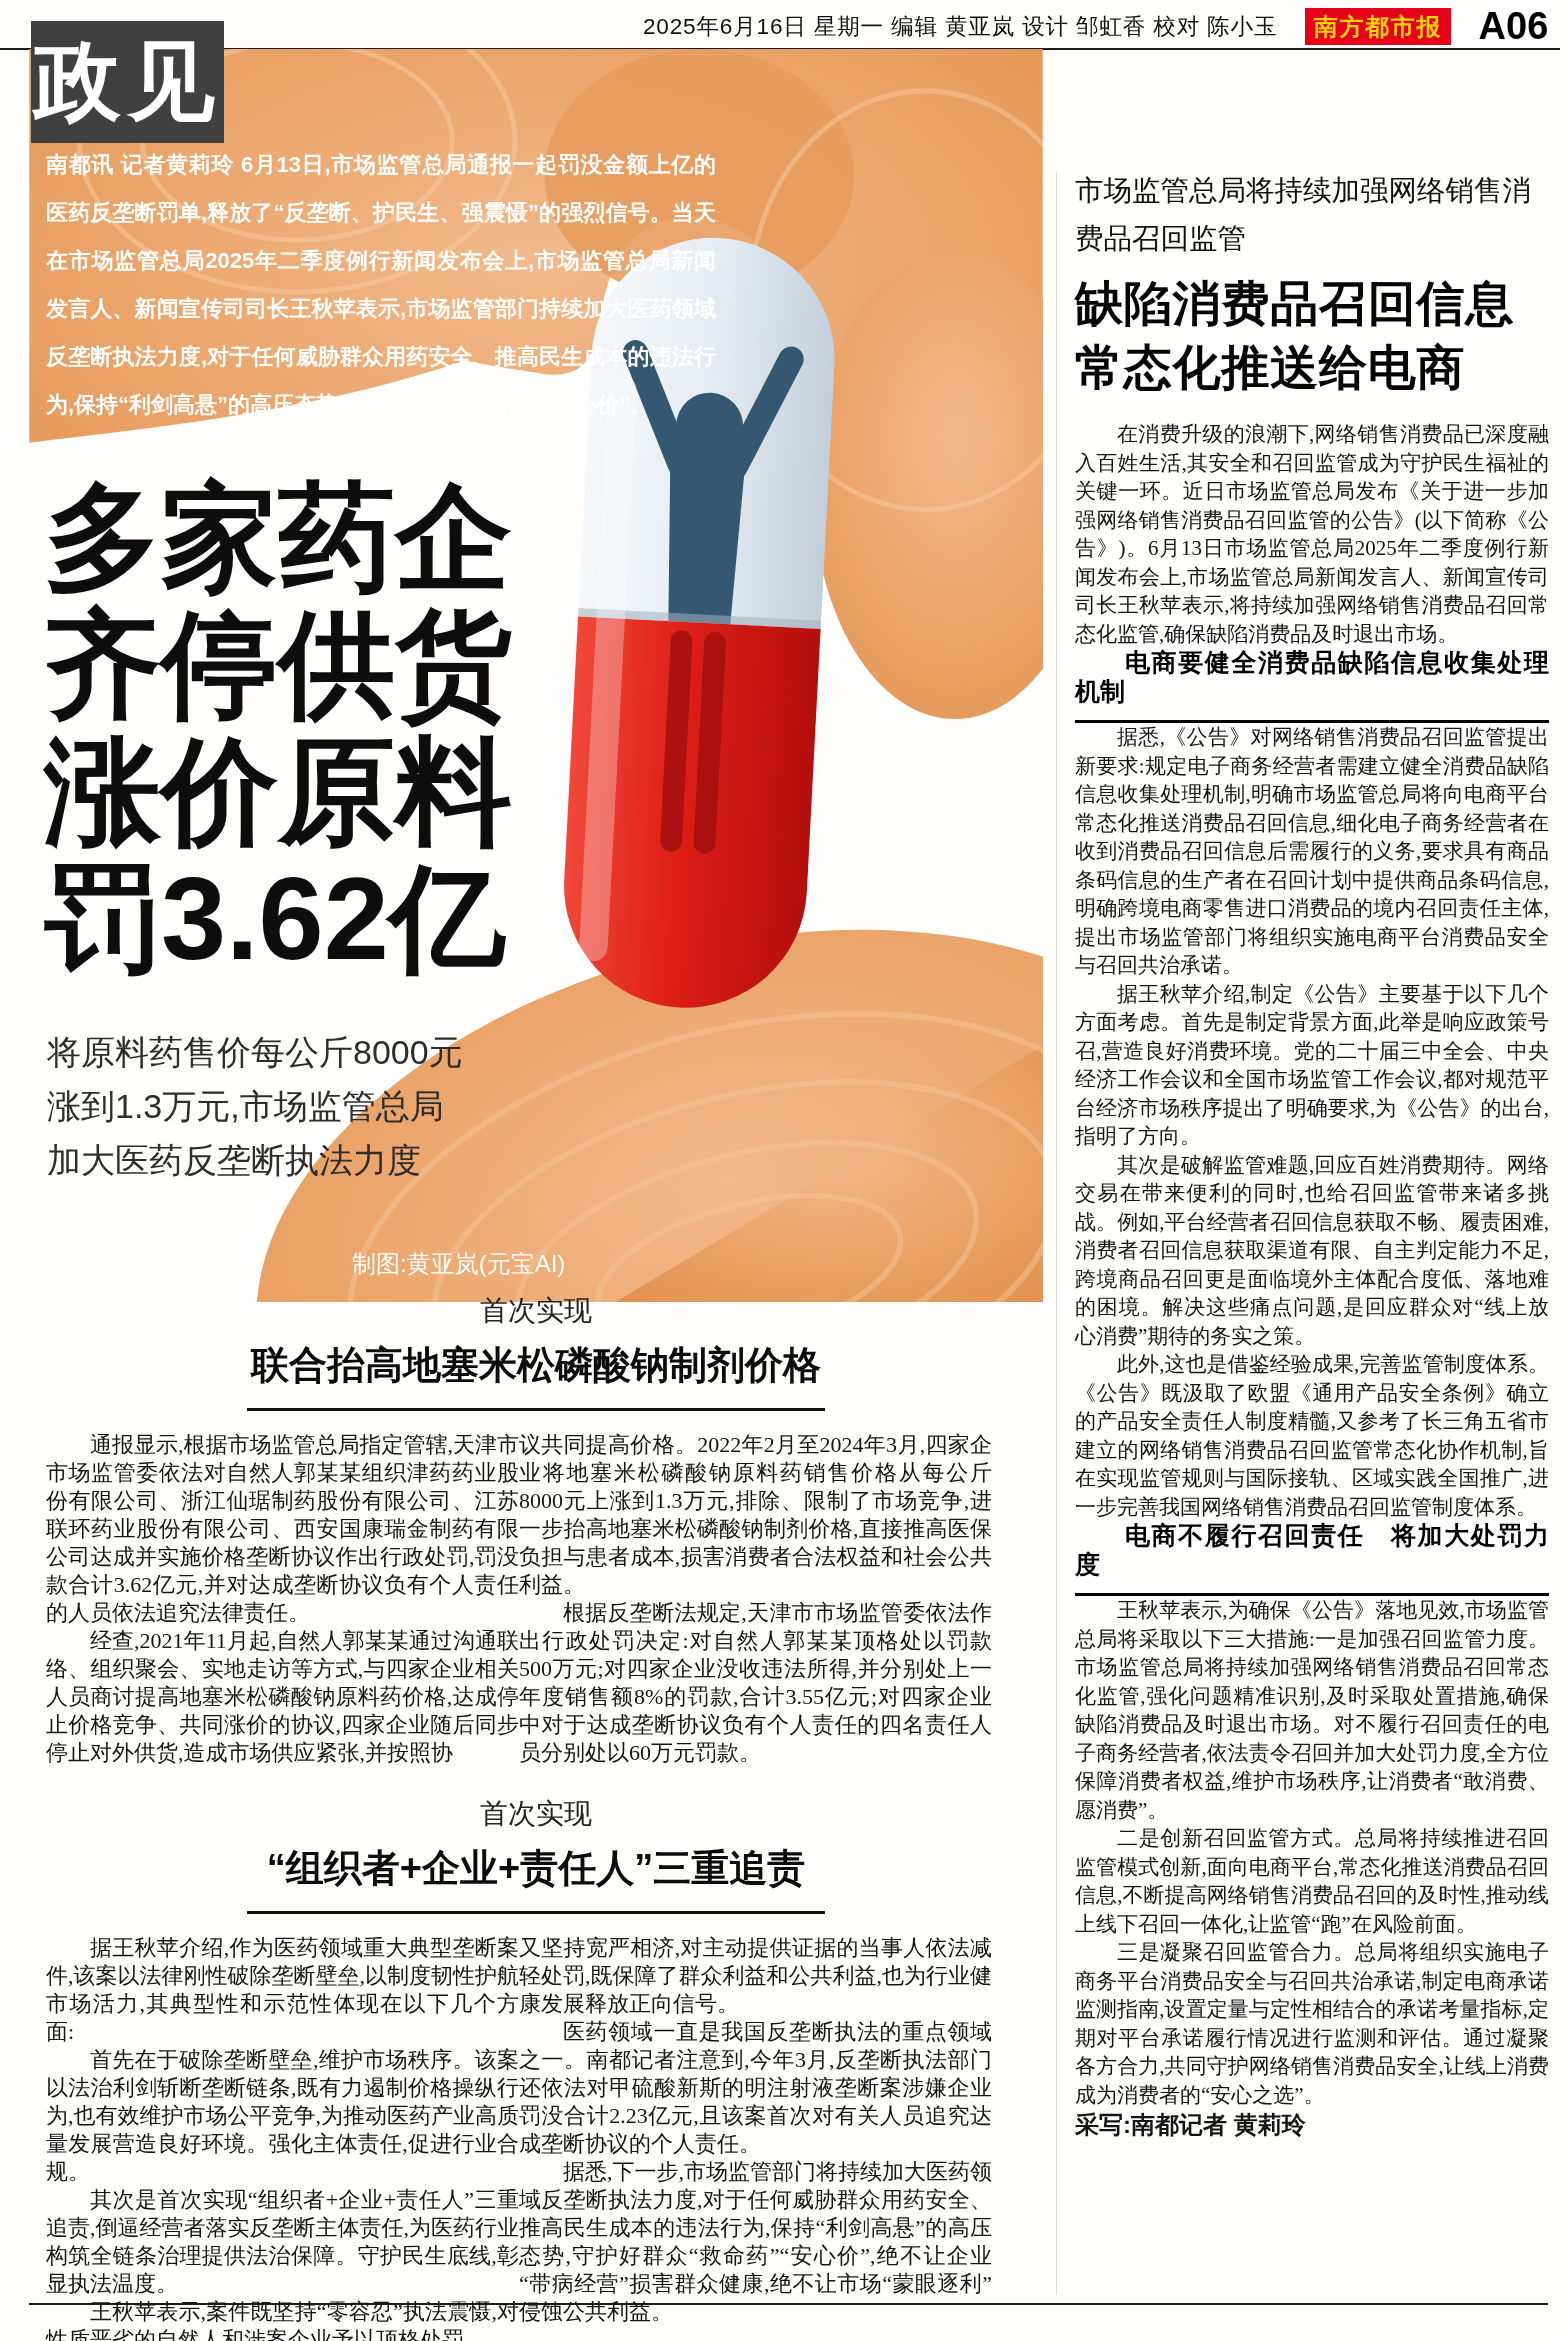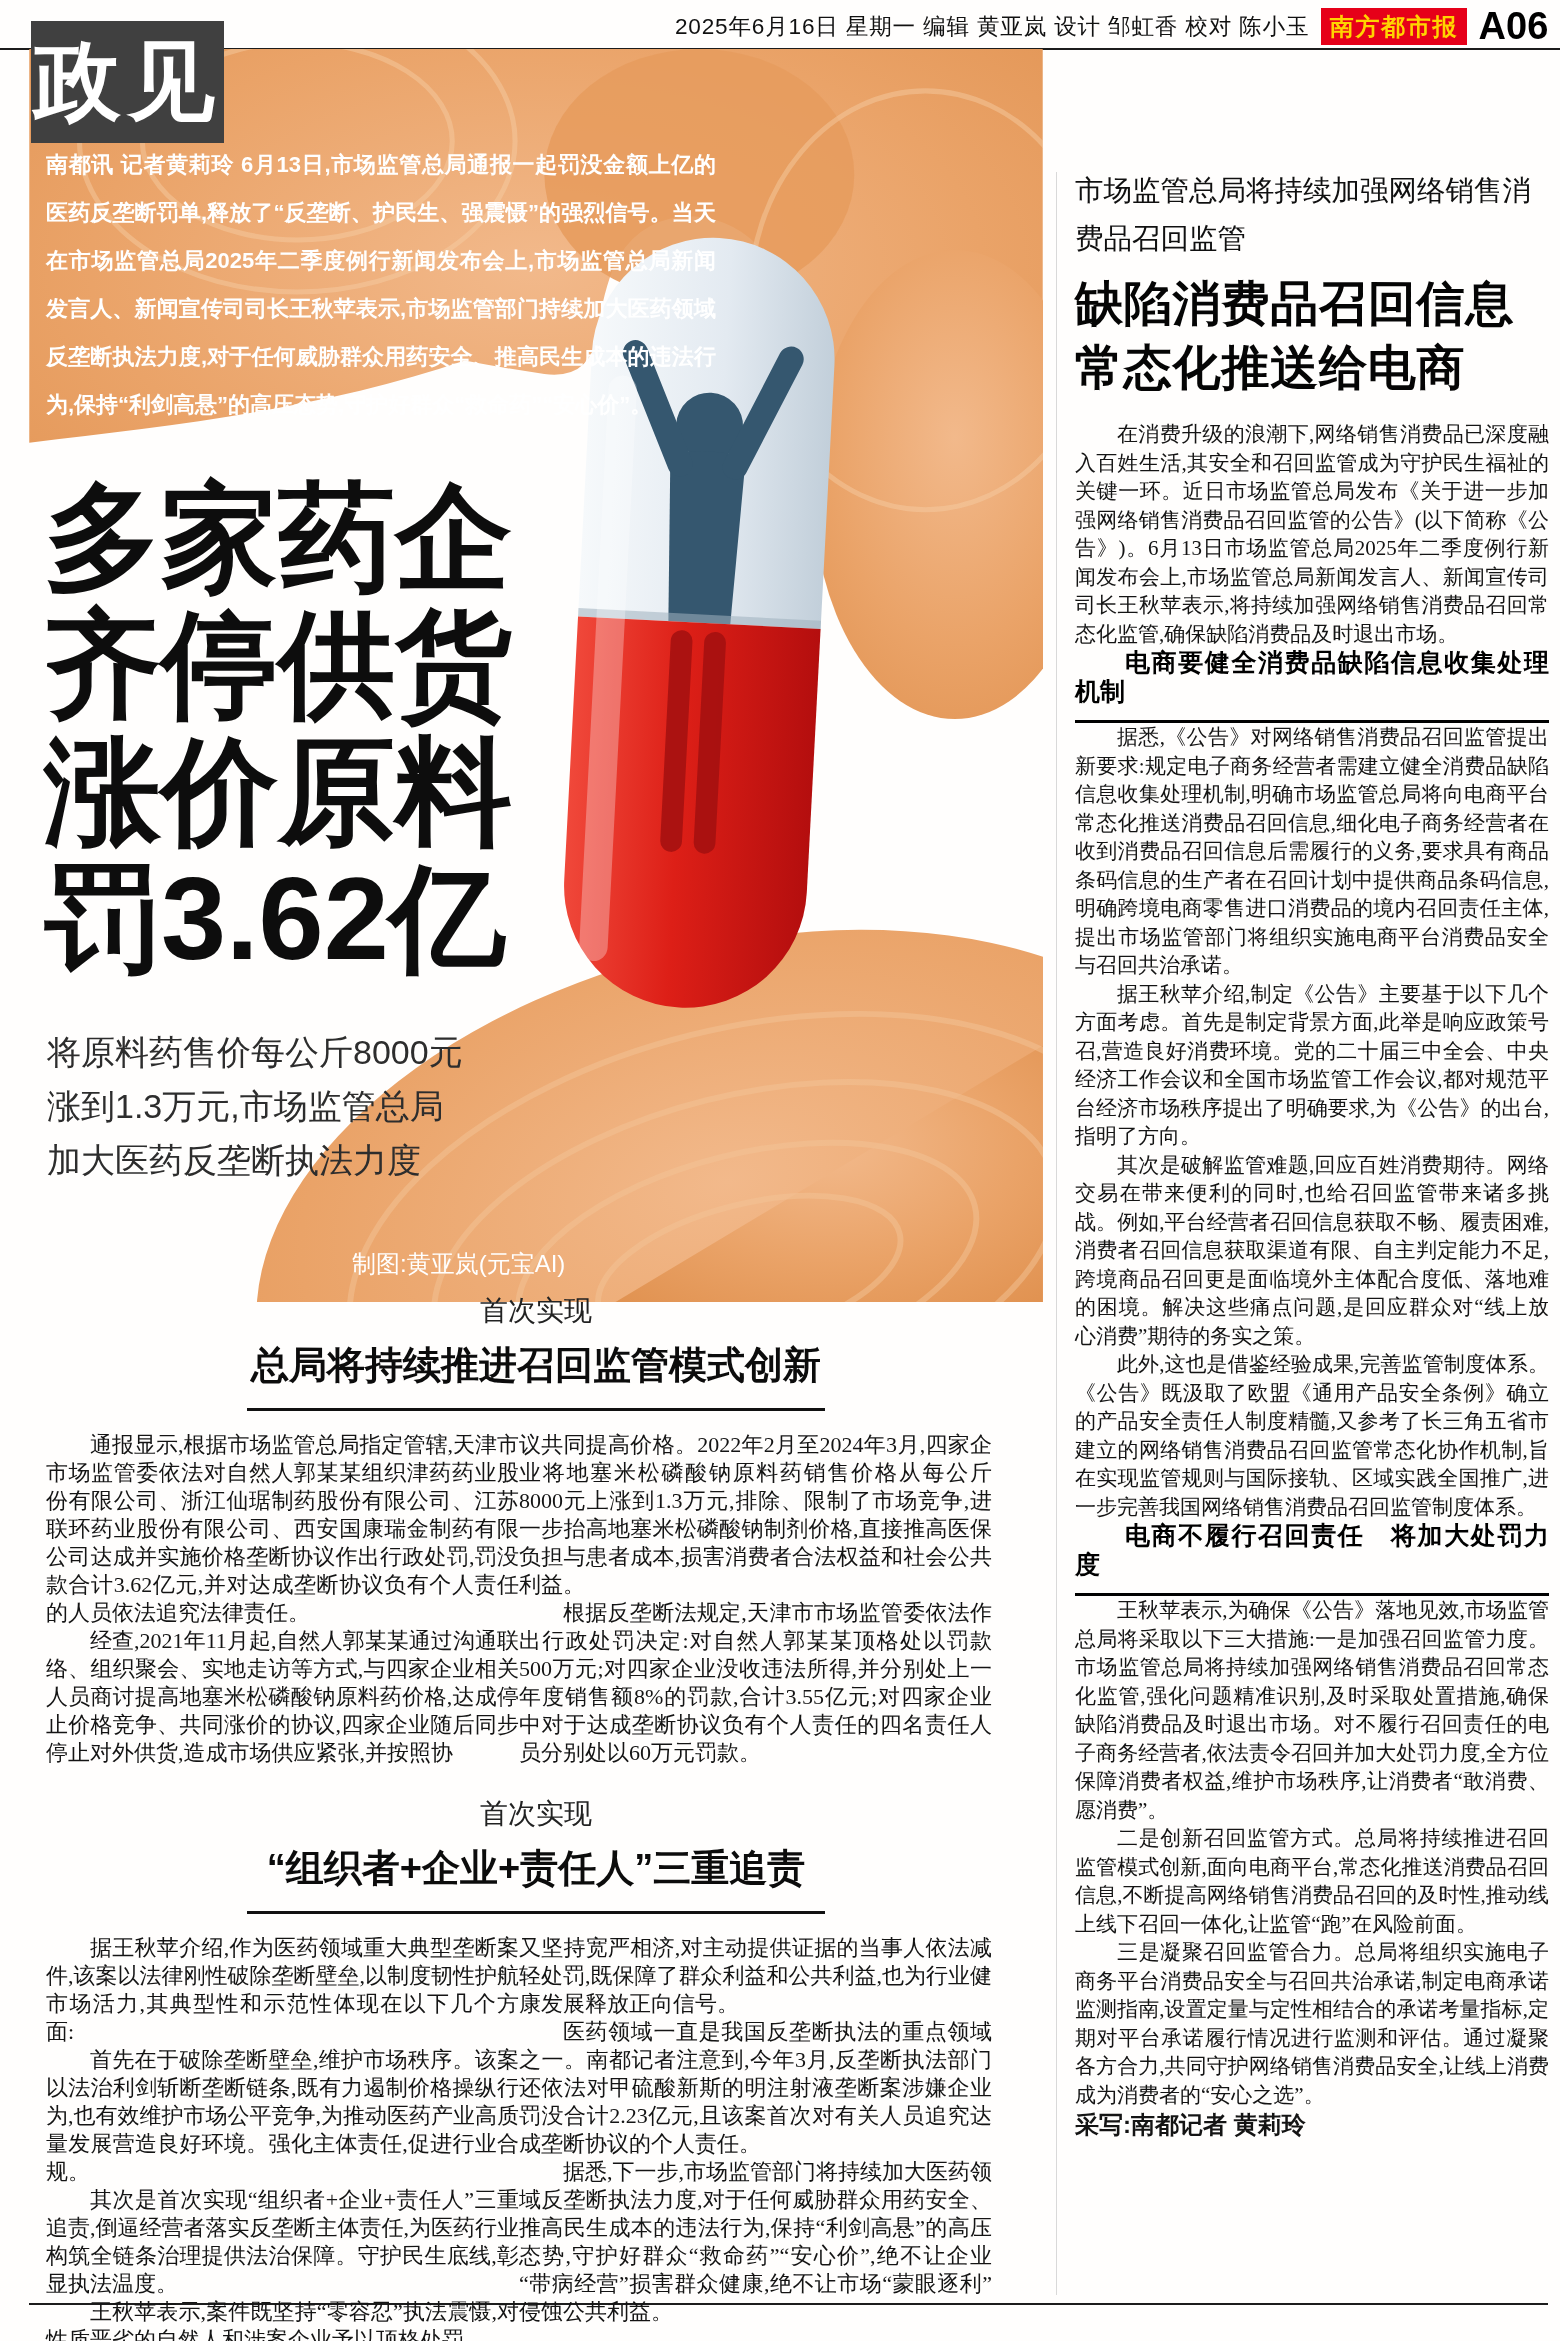--- a/index.html
+++ b/index.html
@@ -3,21 +3,21 @@
 <meta charset="utf-8">
 <style>
   html,body{margin:0;padding:0;background:#ffffff;}
   .page{position:relative;width:1560px;height:2342px;background:#fffefd;overflow:hidden;
         font-family:"Liberation Sans","DejaVu Sans",sans-serif;color:#161616;}
   
   .hdr-rule{position:absolute;left:0;top:48px;width:1560px;height:1.7px;background:#1c1c1c;}
   .section-box{position:absolute;left:31px;top:21px;width:193px;height:122px;background:#404040;
         color:#fff;display:flex;align-items:center;justify-content:center;
         font-size:87px;font-weight:900;letter-spacing:6.7px;z-index:3;}
-  .dateline{position:absolute;right:11.7px;top:5px;display:flex;align-items:center;gap:12px;z-index:3;}
+  .dateline{position:absolute;right:11.7px;top:5px;display:flex;align-items:center;gap:28px;z-index:3;}
   .date-staff{font-size:22.6px;color:#111;letter-spacing:0.8px;}
   .masthead{background:#e60019;color:#ffd400;font-weight:900;font-size:24px;padding:2.5px 8.4px;letter-spacing:1.7px;}
   .pageno{font-size:38px;font-weight:900;color:#000;}
   
   .illus{position:absolute;left:29px;top:49px;width:1014px;height:1253px;z-index:0;}
   .intro{position:absolute;left:46px;top:141px;width:670px;font-size:22px;line-height:48px;
         font-weight:700;color:#ffffff;z-index:2;text-align:justify;}
   .bighead{position:absolute;left:44px;top:474px;width:519px;color:#0d0d0d;font-weight:900;
         font-size:117px;line-height:127px;z-index:2;}
   .subtitle{position:absolute;left:47px;top:1025px;width:519px;font-size:34px;line-height:54px;
@@ -134,21 +134,21 @@
   <div class="subtitle">
     <div>将原料药售价每公斤8000元</div>
     <div>涨到1.3万元,市场监管总局</div>
     <div>加大医药反垄断执法力度</div>
   </div>
 
   <div class="credit">制图:黄亚岚(元宝AI)</div>
 
   <div class="art artA">
     <div class="eyebrow">首次实现</div>
-    <div class="art-title">总局将持续推进召回监管模式创新</div>
+    <div class="art-title">联合抬高地塞米松磷酸钠制剂价格</div>
     <div class="art-rule"></div>
     <div class="cols">
       <div class="col">
         <p>通报显示,根据市场监管总局指定管辖,天津市市场监管委依法对自然人郭某某组织津药药业股份有限公司、浙江仙琚制药股份有限公司、江苏联环药业股份有限公司、西安国康瑞金制药有限公司达成并实施价格垄断协议作出行政处罚,罚没款合计3.62亿元,并对达成垄断协议负有个人责任的人员依法追究法律责任。</p>
         <p>经查,2021年11月起,自然人郭某某通过沟通联络、组织聚会、实地走访等方式,与四家企业相关人员商讨提高地塞米松磷酸钠原料药价格,达成停止价格竞争、共同涨价的协议,四家企业随后同步停止对外供货,造成市场供应紧张,并按照协</p>
       </div>
       <div class="col">
         <p class="cont">议共同提高价格。2022年2月至2024年3月,四家企业将地塞米松磷酸钠原料药销售价格从每公斤8000元上涨到1.3万元,排除、限制了市场竞争,进一步抬高地塞米松磷酸钠制剂价格,直接推高医保负担与患者成本,损害消费者合法权益和社会公共利益。</p>
         <p>根据反垄断法规定,天津市市场监管委依法作出行政处罚决定:对自然人郭某某顶格处以罚款500万元;对四家企业没收违法所得,并分别处上一年度销售额8%的罚款,合计3.55亿元;对四家企业中对于达成垄断协议负有个人责任的四名责任人员分别处以60万元罚款。</p>
       </div>

